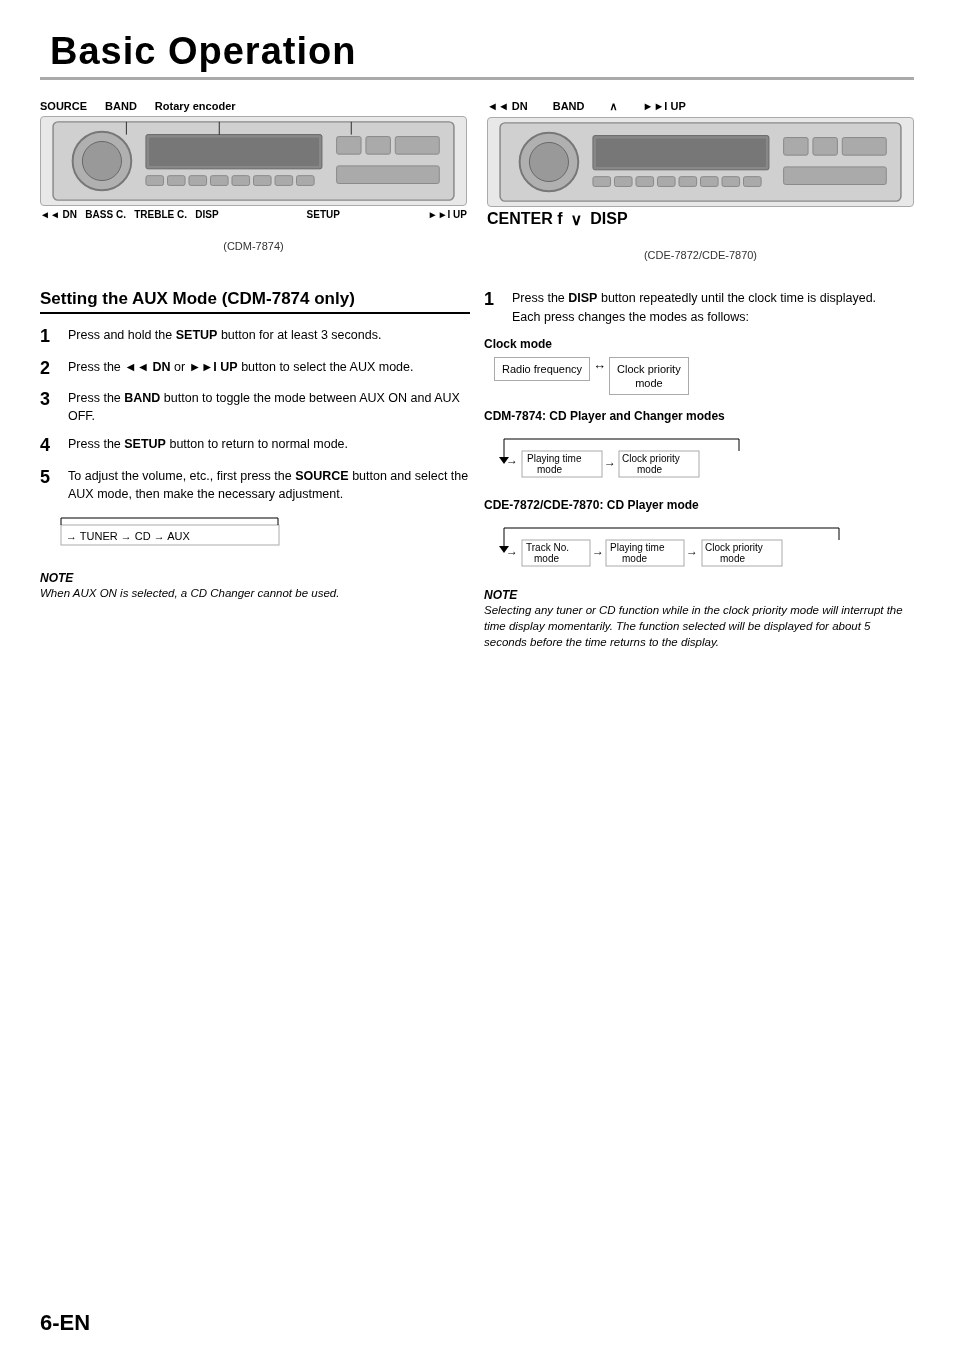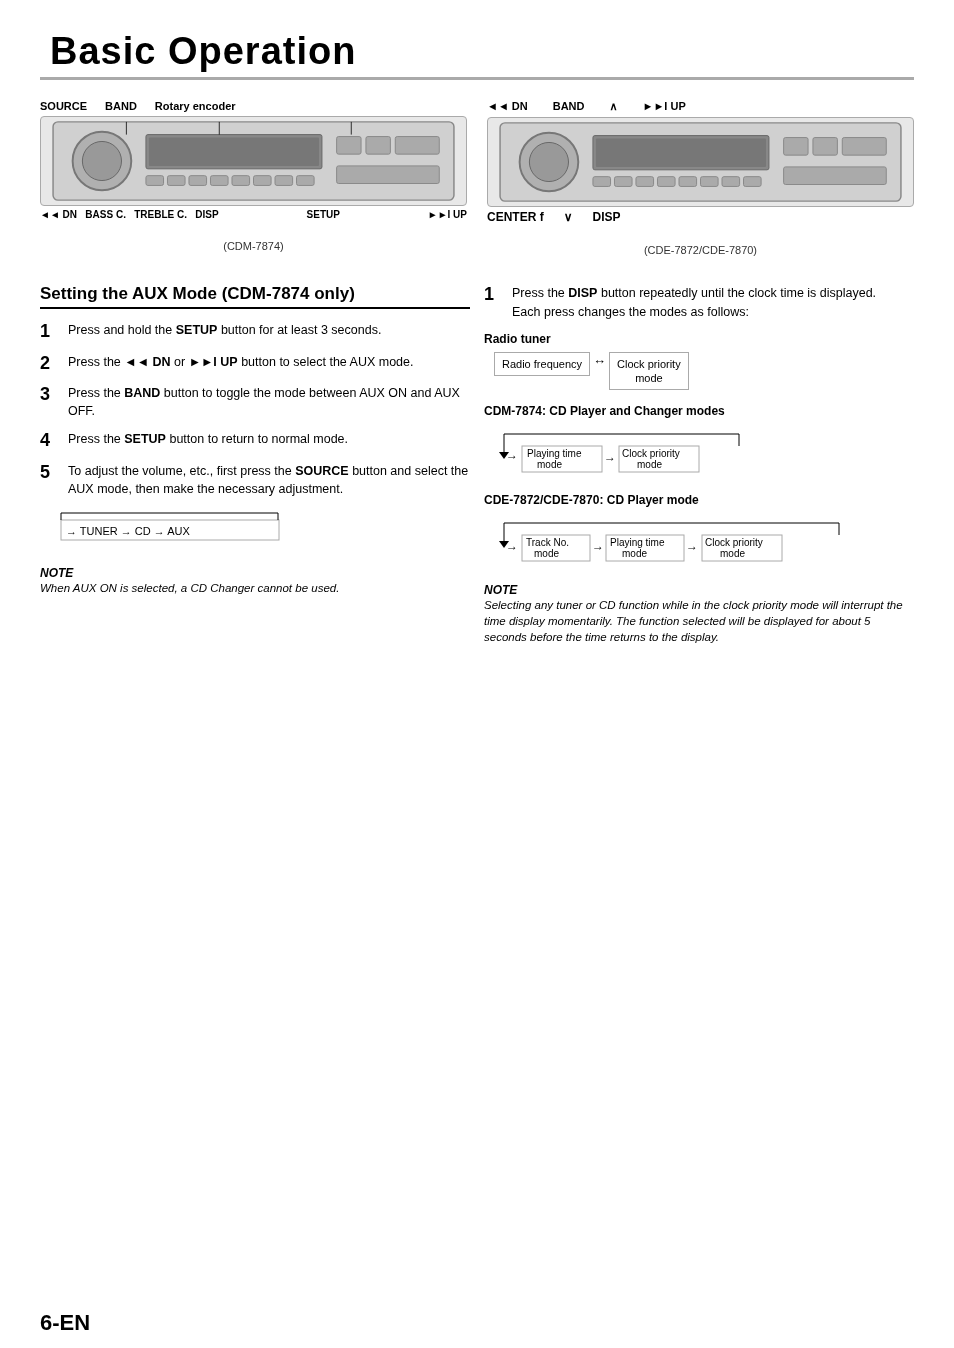--- a/index.html
+++ b/index.html
@@ -281,21 +281,21 @@
         <rect x="188" y="60" width="18" height="10" rx="2" fill="#aaa" stroke="#888"></rect>
         <rect x="210" y="60" width="18" height="10" rx="2" fill="#aaa" stroke="#888"></rect>
         <rect x="232" y="60" width="18" height="10" rx="2" fill="#aaa" stroke="#888"></rect>
         <rect x="254" y="60" width="18" height="10" rx="2" fill="#aaa" stroke="#888"></rect>
         <rect x="295" y="20" width="25" height="18" rx="2" fill="#aaa" stroke="#888"></rect>
         <rect x="325" y="20" width="25" height="18" rx="2" fill="#aaa" stroke="#888"></rect>
         <rect x="355" y="20" width="45" height="18" rx="2" fill="#aaa" stroke="#888"></rect>
         <rect x="295" y="50" width="105" height="18" rx="2" fill="#aaa" stroke="#888"></rect>
       </svg>
     </div>
-    <div class="diagram-labels-bottom" style="display:flex; gap:20px; justify-content: flex-start; font-size:12px; font-weight:bold; margin-top:3px;">
+    <div class="diagram-labels-bottom" style="display:flex; gap:8px; justify-content: flex-start; font-size:16px; font-weight:bold; margin-top:3px;">
       <span>CENTER f</span>
       <span>∨</span>
       <span>DISP</span>
     </div>
     <div class="diagram-caption">(CDE-7872/CDE-7870)</div>
   </div>
 </div>
 
 <div class="main-content">
 
@@ -349,21 +349,21 @@
 
     <div class="right-step">
       <span class="right-step-num">1</span>
       <div class="right-step-content">
         Press the <strong>DISP</strong> button repeatedly until the clock time is displayed.<br>
         Each press changes the modes as follows:
       </div>
     </div>
 
     <div class="mode-section">
-      <div class="mode-label">Radio tuner</div>
+      <div class="mode-label">Clock mode</div>
       <div class="radio-flow">
         <div class="mode-box">Radio frequency</div>
         <span class="mode-arrow-lr">↔</span>
         <div class="mode-box">Clock priority<br>mode</div>
       </div>
     </div>
 
     <div class="mode-section">
       <div class="mode-label">CDM-7874: CD Player and Changer modes</div>
 

